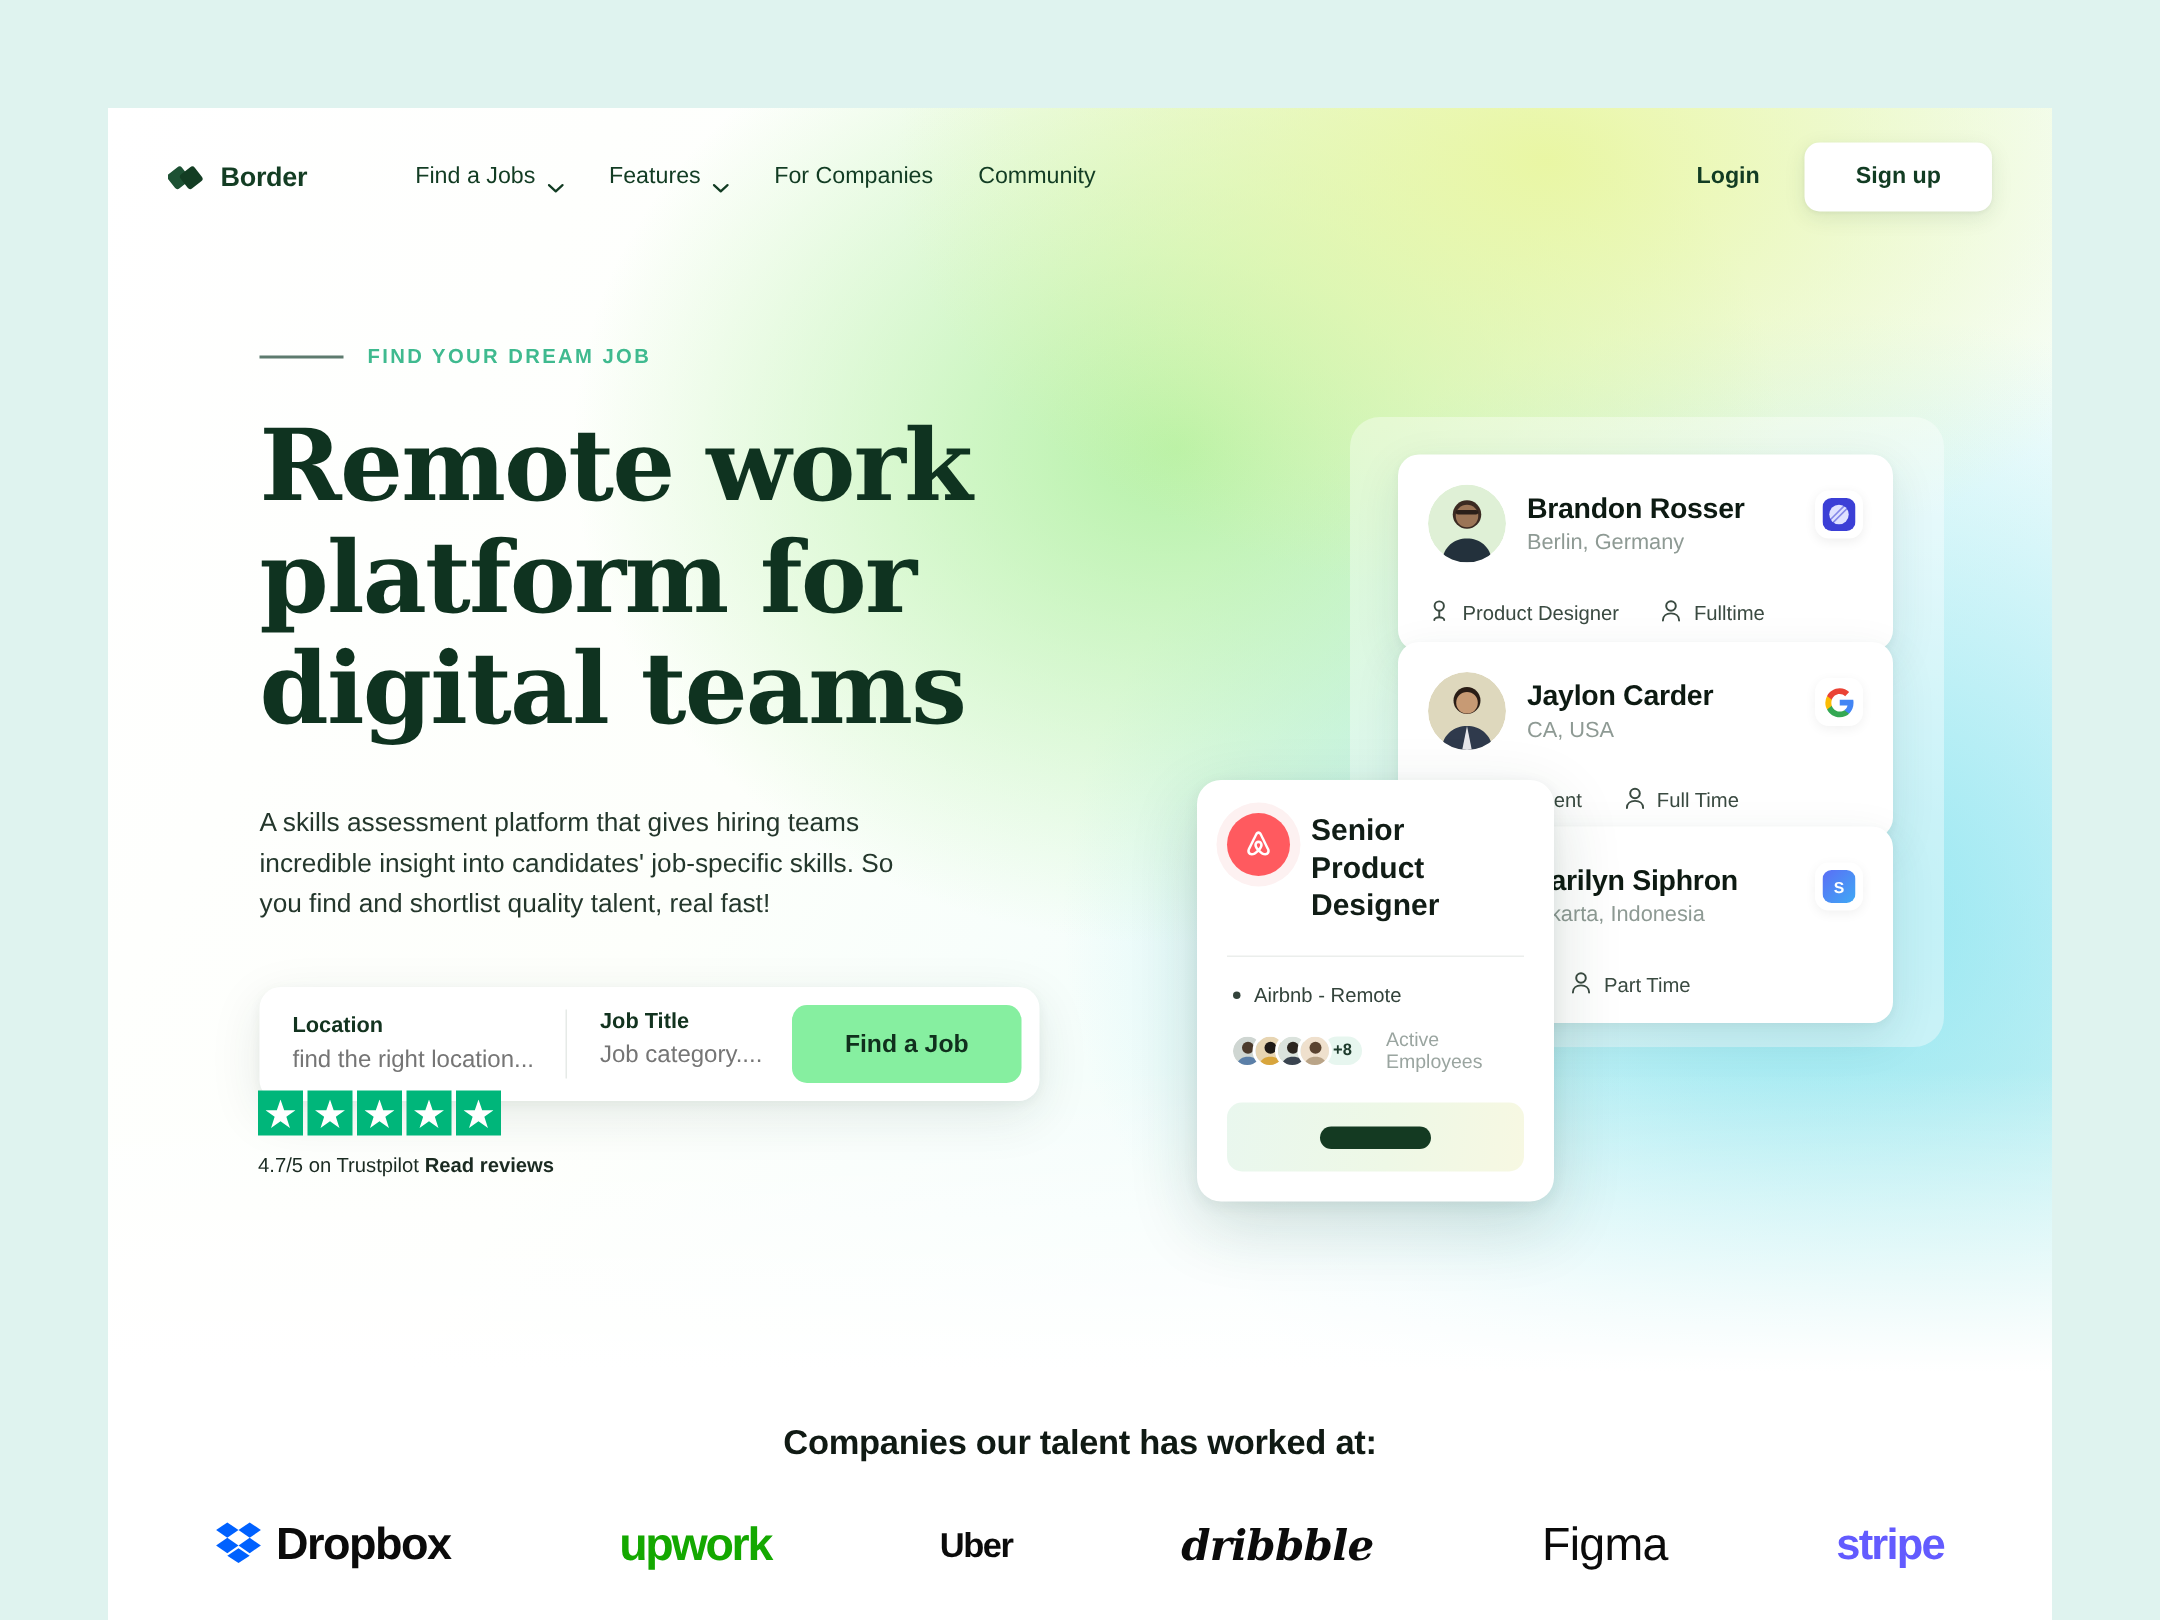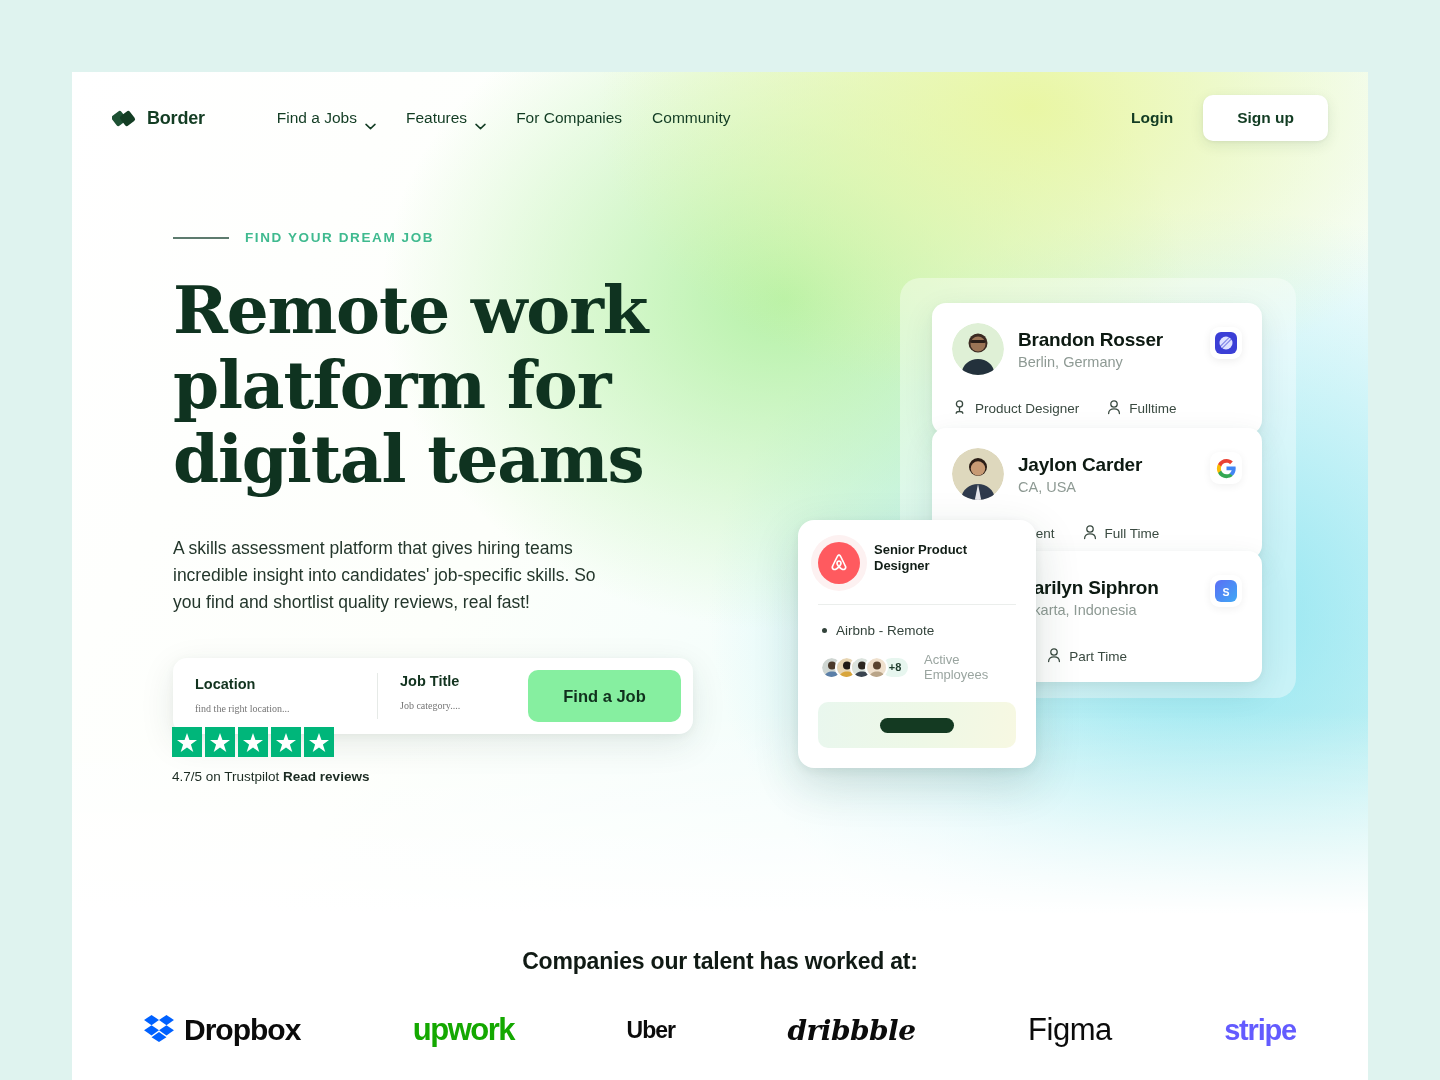--- a/index.html
+++ b/index.html
@@ -92,21 +92,21 @@
     box-shadow: 0 10px 34px rgba(25,60,45,.10), 0 2px 8px rgba(25,60,45,.05);
     width: 520px; height: 76px;
     display: flex; align-items: center; padding: 0 12px 0 22px;
   }
   .sfield { flex: 0 0 auto; }
   .sfield.loc { width: 182px; }
   .sfield.job { width: 134px; padding-left: 22px; border-left: 1px solid #e6eae7; height: 46px; }
   .sfield-label { font-size: 14.5px; font-weight: bold; color: #12331f; margin-bottom: 6px; }
   .sfield-input {
     border: none; outline: none; background: transparent;
-    font-size: 10px; color: #0f766e; font-family: Liberation Serif, serif; width: 100%; padding: 0;
+    font-size: 16px; color: #0f766e; font-family: Liberation Sans, sans-serif; width: 100%; padding: 0;
   }
   .find-btn {
     margin-left: auto; background: #86efa0; border: none; border-radius: 10px;
     width: 153px; height: 52px; font-size: 16.5px; font-weight: bold;
     color: #10301d; cursor: pointer; font-family: inherit;
   }
 
   
   .trust { position: absolute; left: 100px; top: 655px; z-index: 10; }
   .stars { display: flex; gap: 3px; margin-bottom: 12px; }
@@ -151,21 +151,21 @@
     background: #fff; border-radius: 16px; padding: 22px 20px 20px 20px;
     box-shadow: 0 16px 46px rgba(25,60,45,.16), 0 3px 10px rgba(25,60,45,.07);
     z-index: 9;
   }
   .job-head { display: flex; align-items: flex-start; gap: 14px; padding-bottom: 20px; }
   .airbnb-badge {
     width: 42px; height: 42px; border-radius: 50%; background: #ff5a5f; flex: 0 0 42px;
     display: flex; align-items: center; justify-content: center;
     box-shadow: 0 0 0 7px #fdf1f1;
   }
-  .job-title { font-size: 13px; font-weight: bold; color: #111d16; line-height: 1.25; }
+  .job-title { font-size: 20px; font-weight: bold; color: #111d16; line-height: 1.25; }
   .job-div { height: 1px; background: #ebeeec; }
   .job-co { display: flex; align-items: center; gap: 9px; font-size: 13.5px; color: #33433b; padding: 18px 0 14px 4px; }
   .dot { width: 5px; height: 5px; border-radius: 50%; background: #33433b; }
   .emp-row { display: flex; align-items: center; gap: 14px; padding-left: 2px; }
   .stack { display: flex; align-items: center; }
   .stack .sa {
     width: 23px; height: 23px; border-radius: 50%; border: 2px solid #fff;
     margin-left: -8px; overflow: hidden; position: relative;
   }
   .stack .sa:first-child { margin-left: 0; }
@@ -249,21 +249,21 @@
       <button class="signup-btn">Sign up</button>
     </div>
   </div>
 
   <div class="hero-left">
     <div class="eyebrow">
       <span class="eyebrow-rule"></span>
       <span class="eyebrow-text">FIND YOUR DREAM JOB</span>
     </div>
     <h1 class="hero-title">Remote work platform for digital teams</h1>
-    <p class="hero-sub">A skills assessment platform that gives hiring teams incredible insight into candidates' job-specific skills. So you find and shortlist quality reviews, real fast!</p>
+    <p class="hero-sub">A skills assessment platform that gives hiring teams incredible insight into candidates' job-specific skills. So you find and shortlist quality talent, real fast!</p>
 
     <div class="search-card">
       <div class="sfield loc">
         <div class="sfield-label">Location</div>
         <input class="sfield-input" type="text" placeholder="find the right location..." style="">
       </div>
       <div class="sfield job">
         <div class="sfield-label">Job Title</div>
         <input class="sfield-input" type="text" placeholder="Job category...." style="">
       </div>

